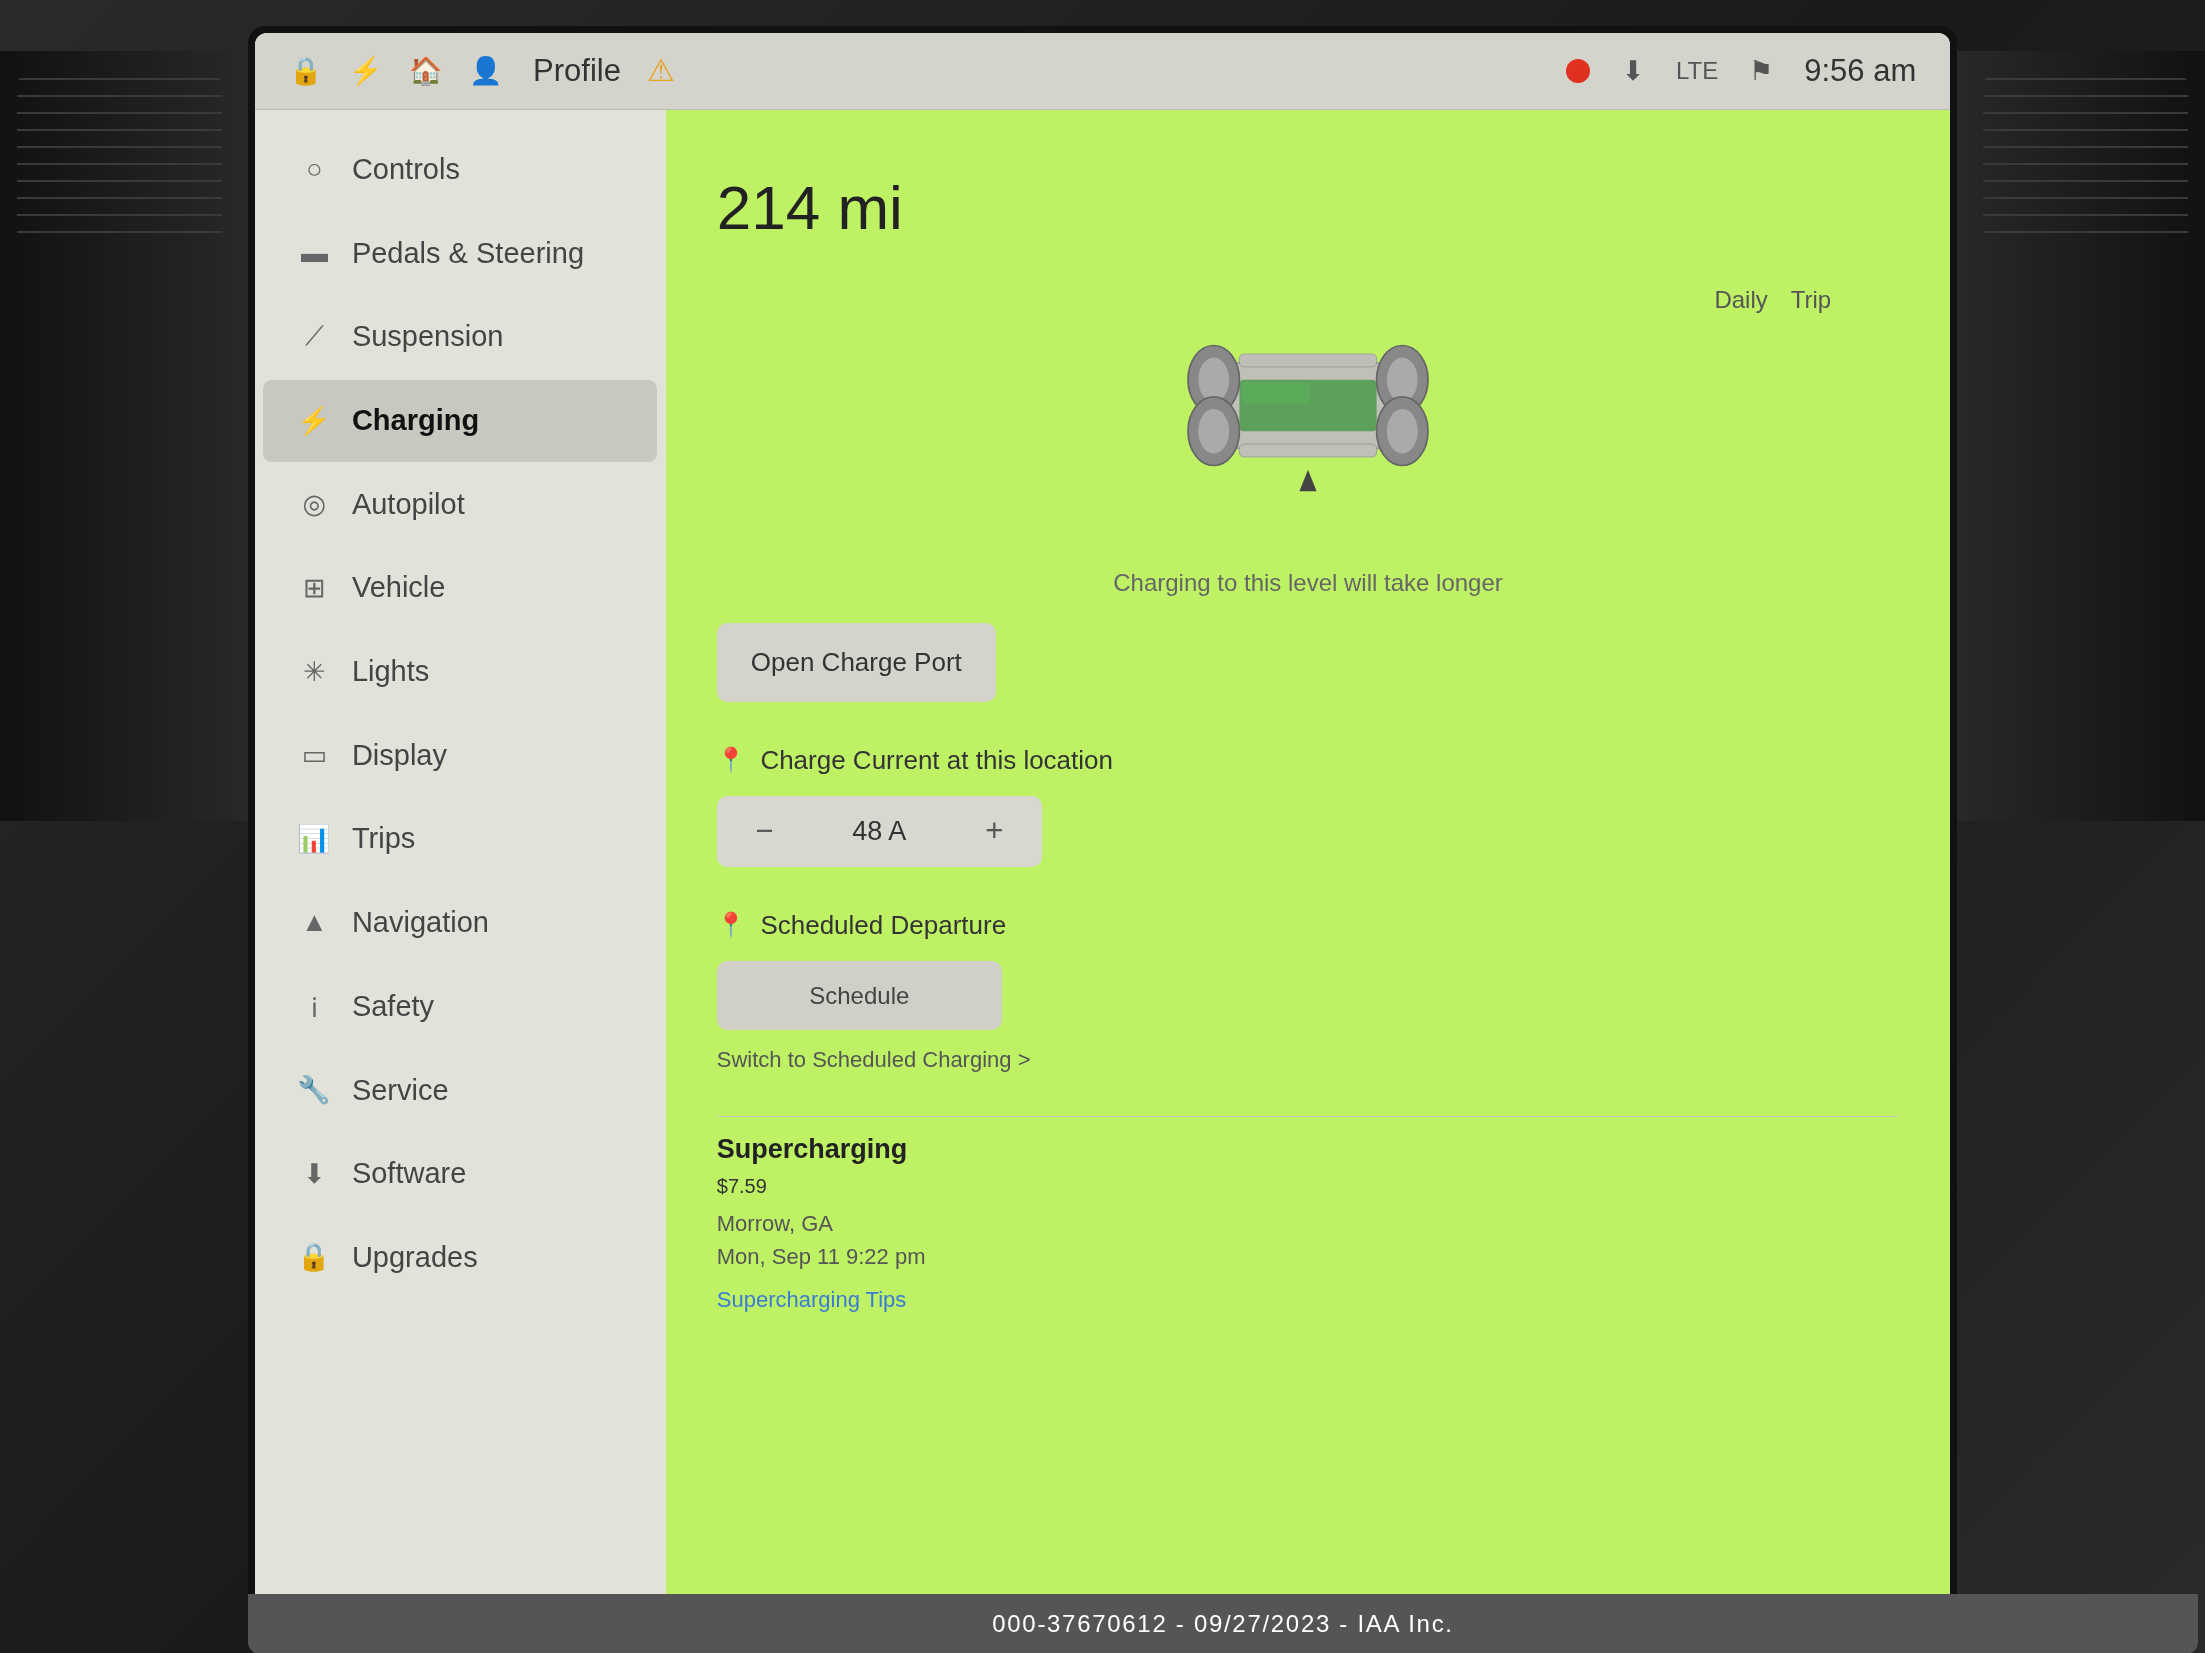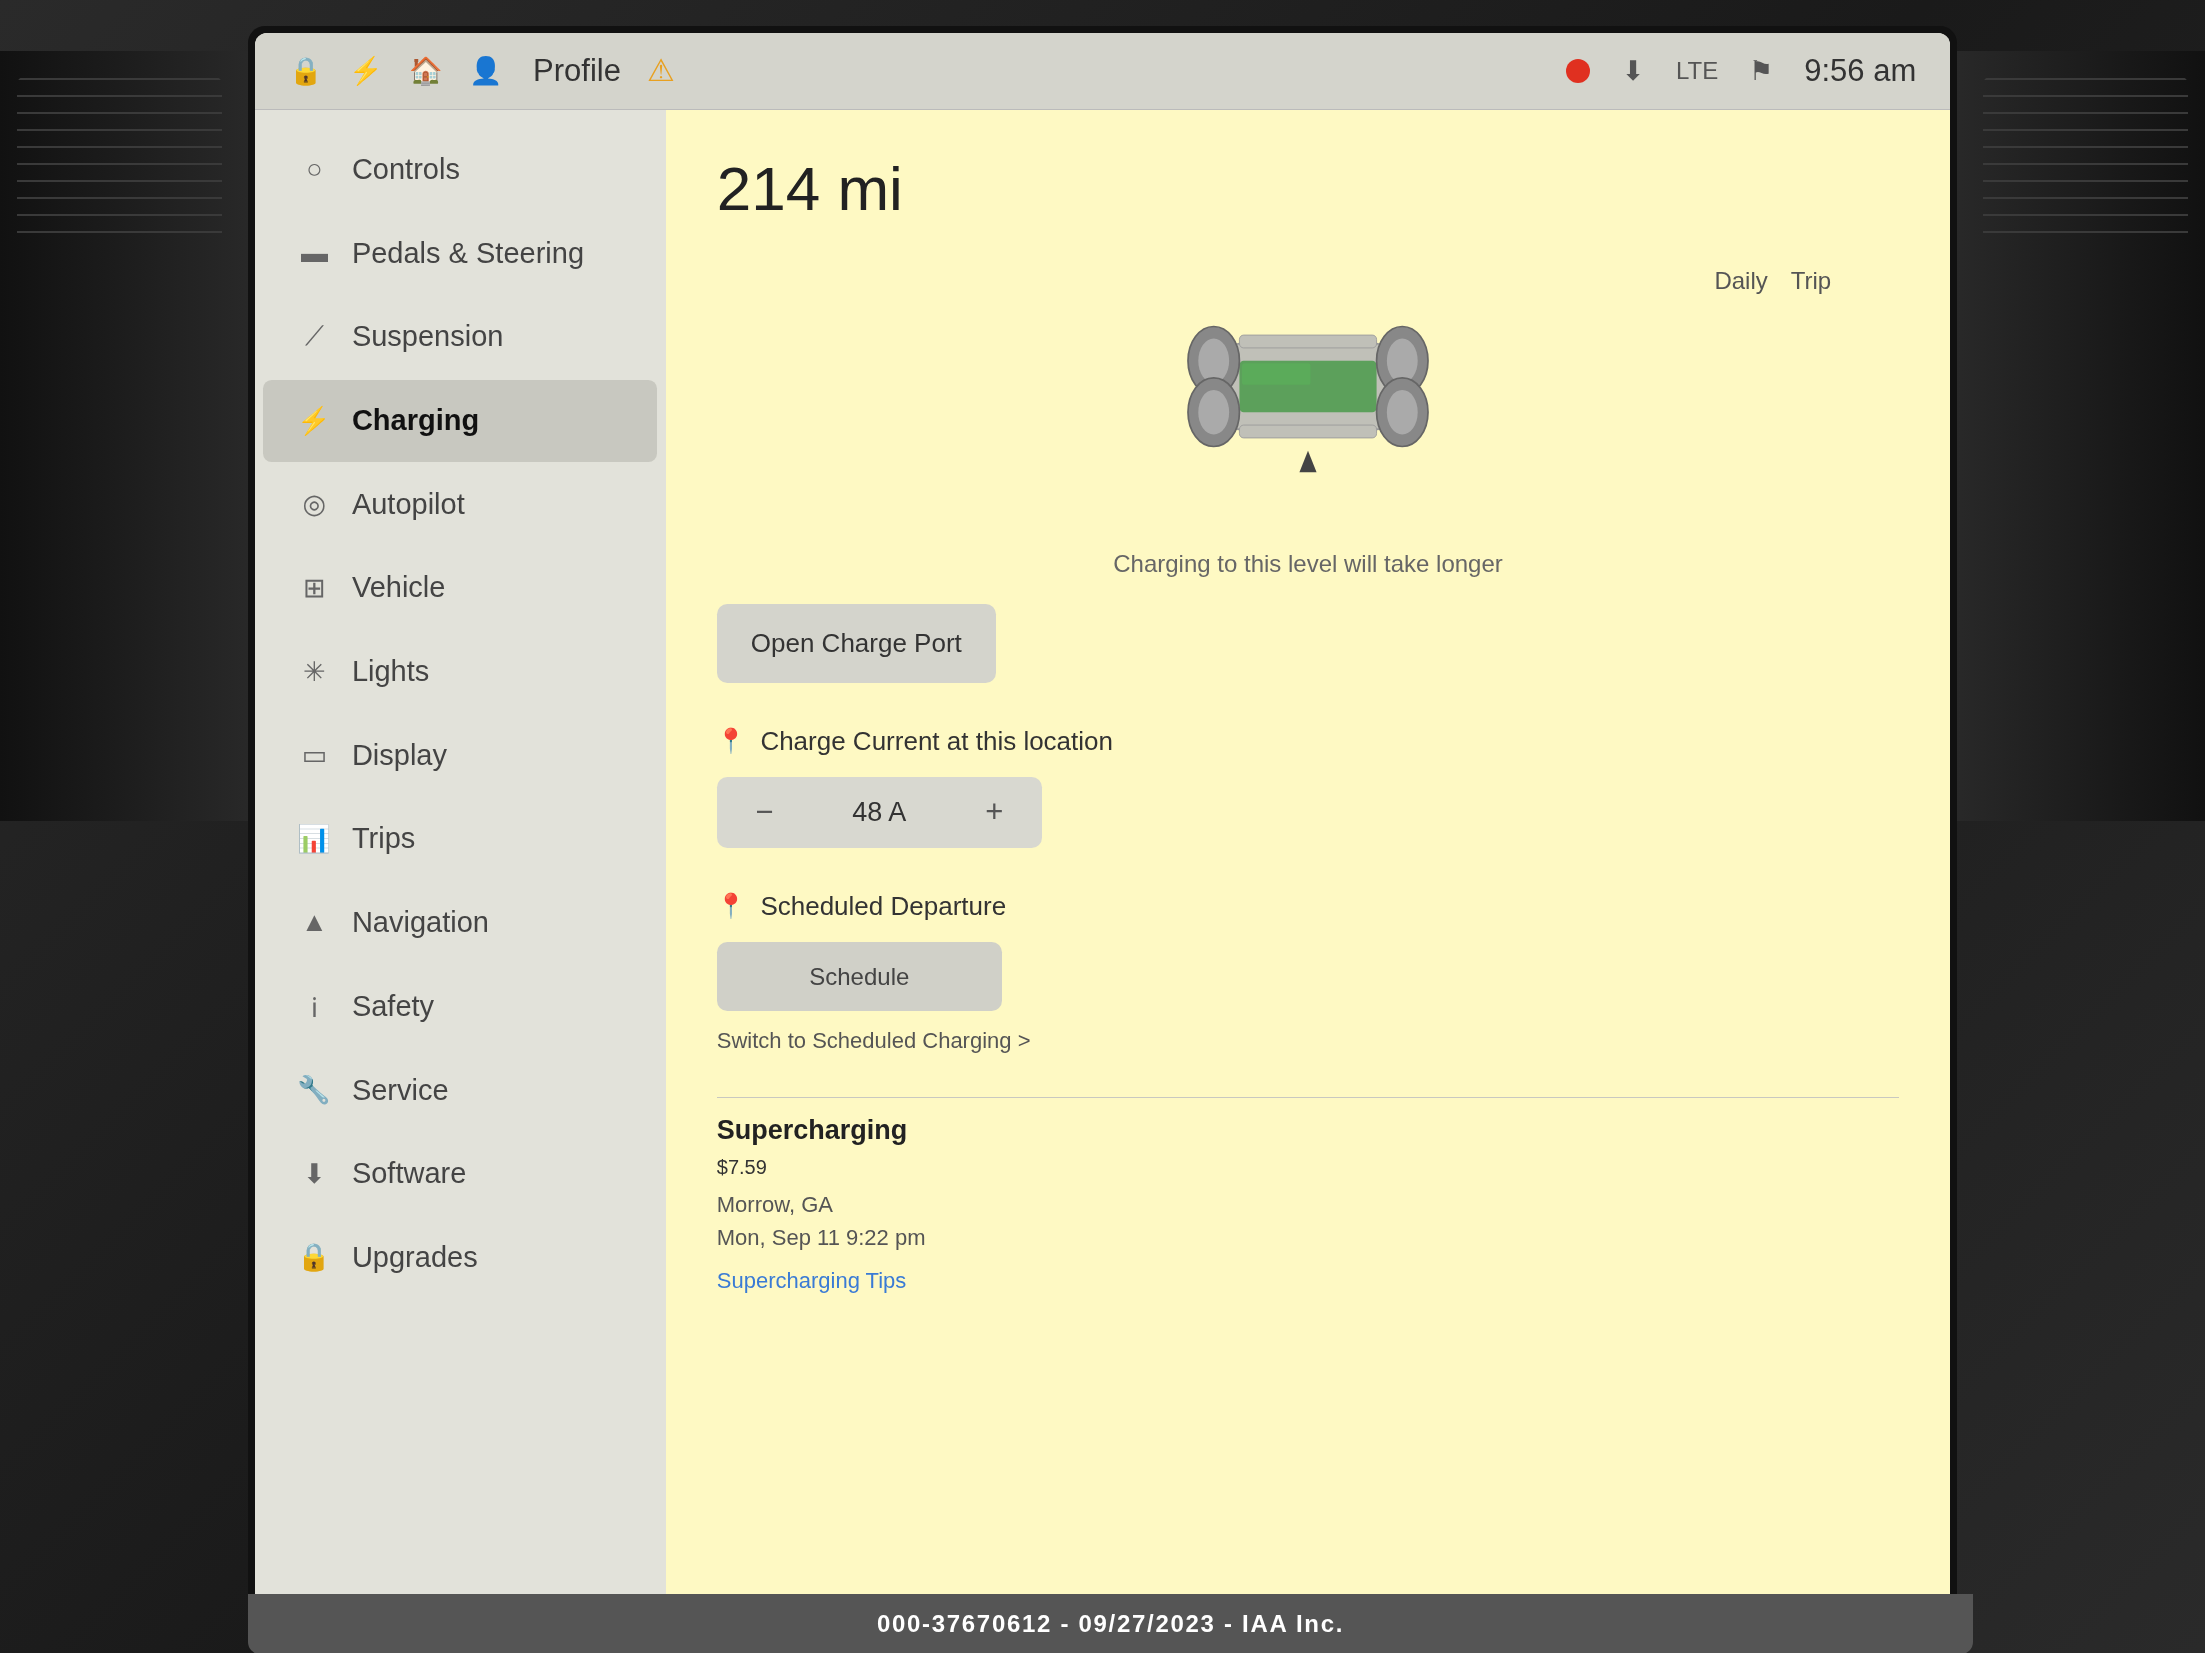--- a/index.html
+++ b/index.html
@@ -177,23 +177,23 @@
       flex-shrink: 0;
     }
 
     .sidebar-item.active .sidebar-icon {
       color: #111;
     }
 
     
     .right-panel {
       flex: 1;
-      padding: 43px 51px;
+      padding: 62px 51px;
       overflow-y: auto;
-      background: #fef9c3;
+      background: #bef264;
     }
 
     
     .range-display {
       font-size: 62px;
       font-weight: 400;
       color: #222;
       margin-bottom: 26px;
     }
 
@@ -331,29 +331,29 @@
       font-size: 22px;
       color: #3a7bd5;
       cursor: pointer;
     }
 
     
     .watermark {
       position: absolute;
       bottom: 0;
       left: 248px;
-      width: 1725px;
+      width: 1950px;
       height: 60px;
       background: #555;
       display: flex;
       align-items: center;
       justify-content: center;
       font-size: 24px;
       color: #fff;
-      font-weight: 700;
+      font-weight: 400;
       letter-spacing: 1.7px;
       border-radius: 0 0 12px 12px;
     }
 
     .divider {
       height: 0.9px;
       background: #c8c8c0;
       margin: 17px 0;
     }
   </style>

